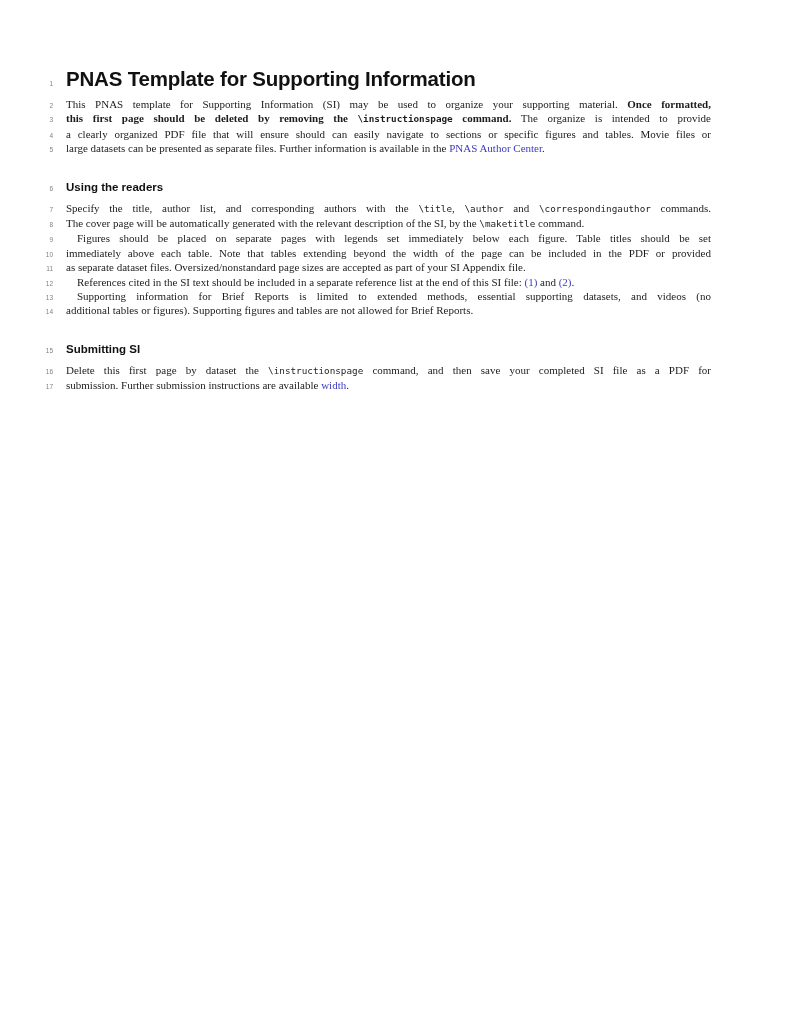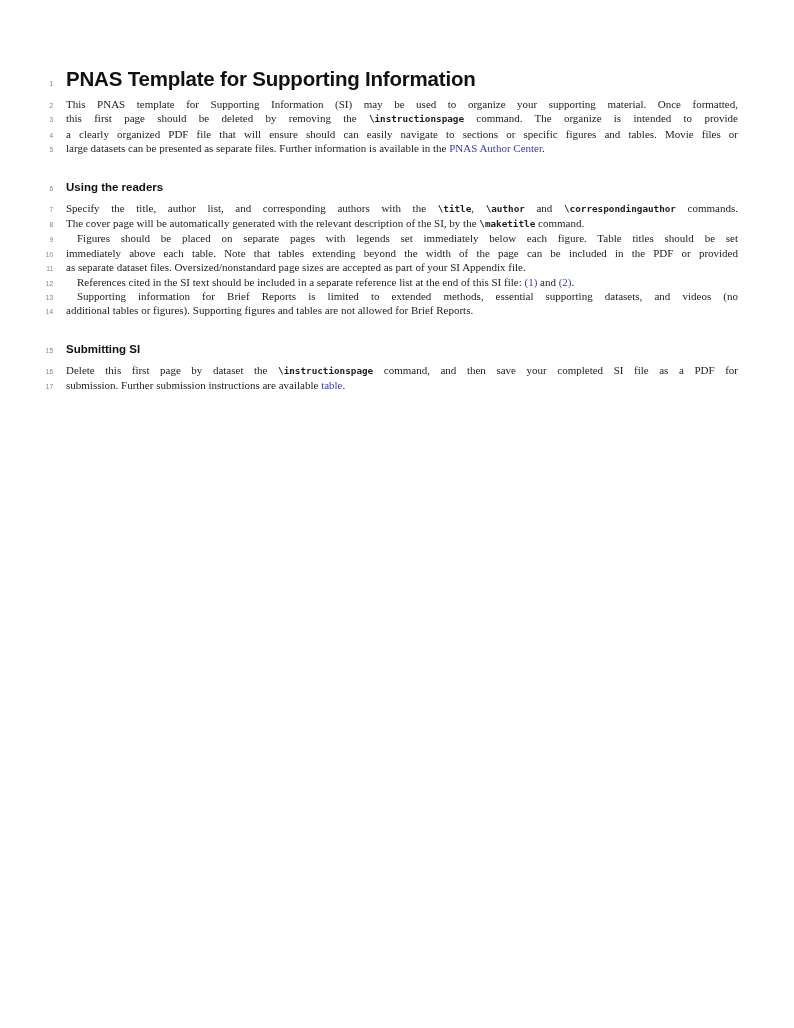--- a/index.html
+++ b/index.html
@@ -8,21 +8,21 @@
     width: 794px;
     height: 1028px;
     margin: 0 auto;
     background: #ffffff;
     overflow: hidden;
   }
   .doc {
     position: absolute;
     top: 66px;
     left: 27px;
-    right: 56px;
+    right: 83px;
   }
   .row { display: flex; align-items: baseline; }
   .lineno {
     flex: 0 0 26px;
     text-align: right;
     font-family: "Liberation Sans", sans-serif;
     font-size: 6.5px;
     color: #818181;
     letter-spacing: 0;
   }
@@ -55,25 +55,24 @@
     font-size: 11px;
     line-height: 14.4px;
     color: #1c1c1c;
     text-align: justify;
     text-align-last: left;
     white-space: normal;
   }
   .line-row.justify .rowcontent { text-align-last: justify; }
   .line-row .rowcontent.indent { text-indent: 11px; }
 
-  .seg-b { font-weight: normal; }
+  .seg-b { font-weight: bold; }
   .seg-m {
     font-family: "DejaVu Sans Mono", monospace;
     font-size: 9.3px;
-    font-weight: bold;
   }
   .seg-mb {
     font-family: "DejaVu Sans Mono", monospace;
     font-size: 9.3px;
     font-weight: bold;
   }
   .seg-a { color: #3b3bc0; text-decoration: none; cursor: pointer; }
 </style>
 </head>
 <body>
@@ -139,16 +138,16 @@
       <div class="row heading-row">
         <span class="lineno">15</span>
         <div class="rowcontent"><span class="seg-p">Submitting SI</span></div>
       </div>
       <div class="row line-row justify">
         <span class="lineno">16</span>
         <div class="rowcontent"><span class="seg-p">Delete this first page by dataset the </span><span class="seg-m">\instructionspage</span><span class="seg-p"> command, and then save your completed SI file as a PDF for</span></div>
       </div>
       <div class="row line-row">
         <span class="lineno">17</span>
-        <div class="rowcontent"><span class="seg-p">submission. Further submission instructions are available </span><span class="seg-a">table</span><span class="seg-p">.</span></div>
+        <div class="rowcontent"><span class="seg-p">submission. Further submission instructions are available </span><span class="seg-a">width</span><span class="seg-p">.</span></div>
       </div>
     </div>
 </div>
 
 </body></html>

